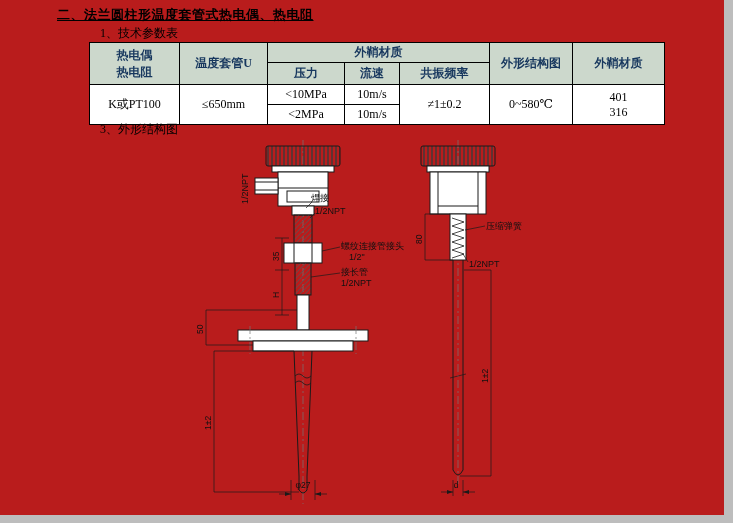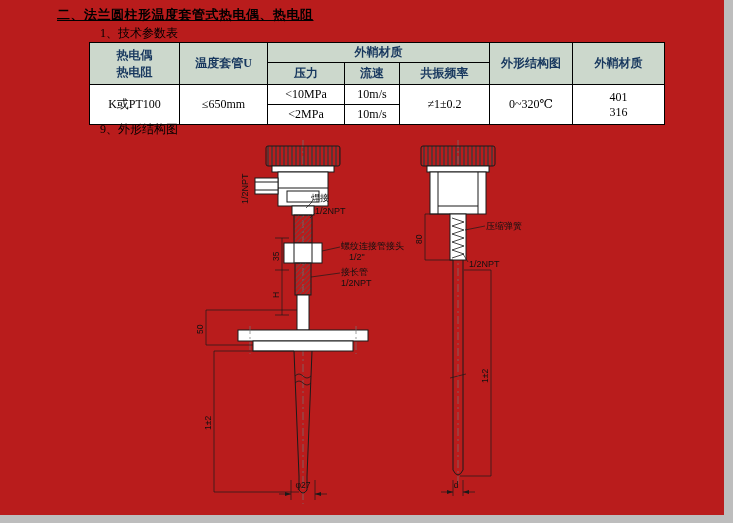--- a/index.html
+++ b/index.html
@@ -84,34 +84,34 @@
         <th>压力</th>
         <th>流速</th>
         <th>共振频率</th>
       </tr>
       <tr style="height:20px">
         <td rowspan="2">K或PT100</td>
         <td rowspan="2">≤650mm</td>
         <td>&lt;10MPa</td>
         <td>10m/s</td>
         <td rowspan="2">≠1±0.2</td>
-        <td rowspan="2">0~320℃</td>
+        <td rowspan="2">0~580℃</td>
         <td rowspan="2">
           <div>401</div>
           <div>316</div>
         </td>
       </tr>
       <tr style="height:20px">
         <td>&lt;2MPa</td>
         <td>10m/s</td>
       </tr>
     </tbody>
   </table>
 
-  <div class="section-label" id="sec2">9、外形结构图</div>
+  <div class="section-label" id="sec2">3、外形结构图</div>
 
   <svg class="diagram" width="360" height="378" viewBox="0 0 360 378">
     <defs>
       <pattern id="ribs" patternUnits="userSpaceOnUse" width="4" height="4">
         <line x1="2" y1="0" x2="2" y2="4" stroke="#3a3a3a" stroke-width="1.4"></line>
       </pattern>
       <pattern id="hatch" patternUnits="userSpaceOnUse" width="5" height="5">
         <line x1="0" y1="5" x2="5" y2="0" stroke="#555" stroke-width="0.8"></line>
       </pattern>
     </defs>

